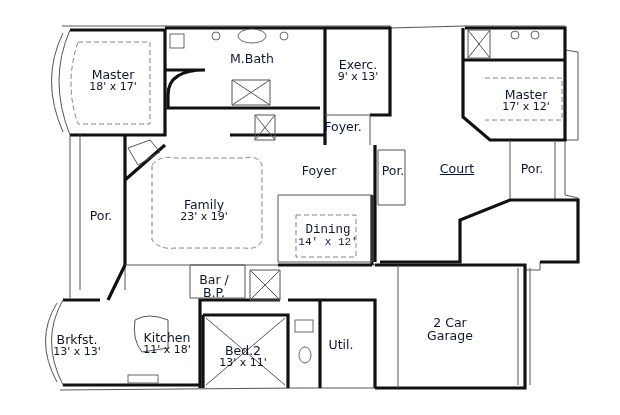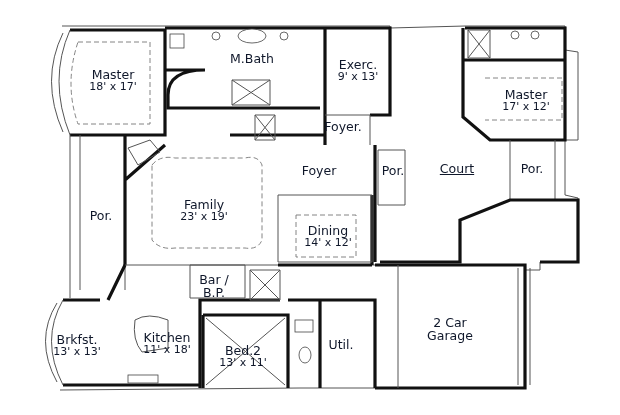--- a/index.html
+++ b/index.html
@@ -109,21 +109,21 @@
 <div class="label" style="left:532px; top:162px;">
   <span class="name">Por.</span>
 </div>
 <div class="label" style="left:204px; top:198px;">
   <span class="name">Family</span>
   <span class="dim">23' x 19'</span>
 </div>
 <div class="label" style="left:101px; top:209px;">
   <span class="name">Por.</span>
 </div>
-<div class="label" style="left:328px; top:224px;">
+<div class="label" style="left:328px; top:224px;font-family:Liberation Mono, monospace;">
   <span class="name">Dining</span>
   <span class="dim">14' x 12'</span>
 </div>
 <div class="label" style="left:214px; top:273px;">
   <span class="name">Bar /</span>
   <span class="name">B.P.</span>
 </div>
 <div class="label" style="left:77px; top:333px;">
   <span class="name">Brkfst.</span>
   <span class="dim">13' x 13'</span>

